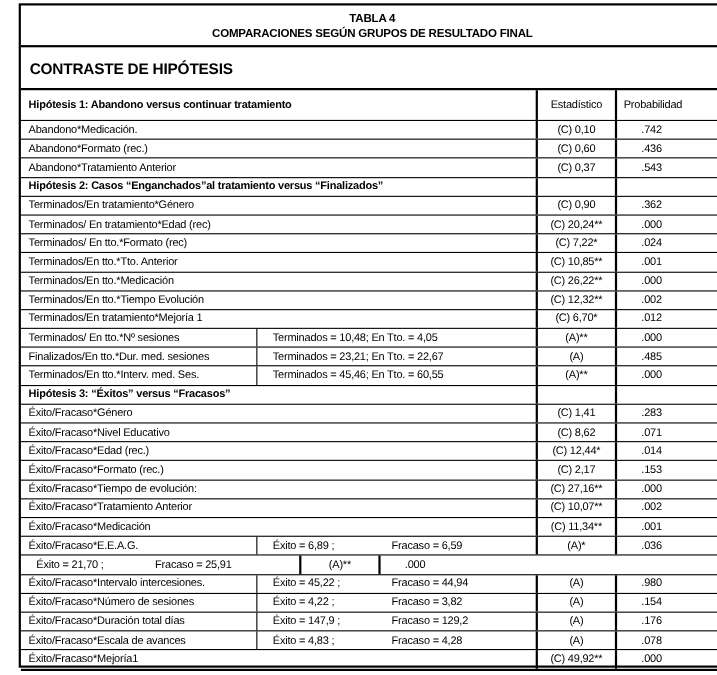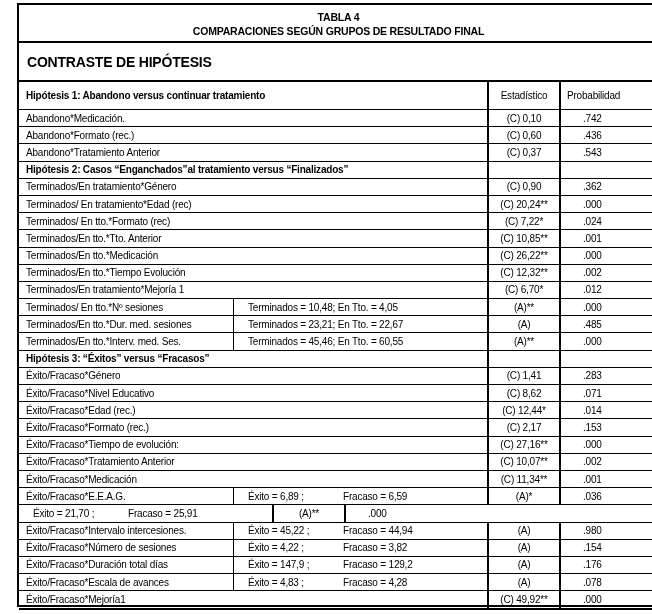--- a/index.html
+++ b/index.html
@@ -10,21 +10,21 @@
   .title { height:38px; border-bottom:2px solid #000; text-align:center;
            font-size:10.5px; font-weight:bold; line-height:14px; padding-top:5px; box-sizing:border-box; letter-spacing:-0.2px;}
   .section { height:39px; border-bottom:2px solid #000; font-size:14px; font-weight:bold;
              display:flex; align-items:center; padding-left:8px; box-sizing:border-box; letter-spacing:-0.2px;}
   .row { display:flex; height:17.2px; border-bottom:1.5px solid #000; box-sizing:border-box; font-size:10px; letter-spacing:-0.2px;}
   .row.hdr { height:28px; }
   .cell { box-sizing:border-box; display:flex; align-items:center; overflow:hidden; white-space:nowrap; }
   .c-label { width:468px; padding-left:7px; }
   .c-label.split { width:215px; border-right:1.5px solid #000; }
   .c-mid { width:253px; padding-left:14px; }
-  .c-mid .ex { display:inline-block; width:95px; }
+  .c-mid .ex { display:inline-block; width:108px; }
   .c-stat { width:72px; border-left:2px solid #000; justify-content:center; }
   .c-prob { flex:1; border-left:2px solid #000; padding-left:22px; }
   .hyp { font-weight:bold; }
   .footer { height:35px; font-size:10px; display:flex; align-items:center; padding-left:7px; letter-spacing:-0.2px;}
   .row.last { height:19px; border-bottom:2px solid #000; }
 </style>
 </head>
 <body>
 
 <div class="tbl">
@@ -95,21 +95,21 @@
     <div class="cell c-stat">(C) 6,70*</div>
     <div class="cell c-prob">.012</div>
   </div>
   <div class="row">
     <div class="cell c-label split">Terminados/ En tto.*Nº sesiones</div>
     <div class="cell c-mid">Terminados = 10,48; En Tto. = 4,05</div>
     <div class="cell c-stat">(A)**</div>
     <div class="cell c-prob">.000</div>
   </div>
   <div class="row">
-    <div class="cell c-label split">Terminados/En tto.*Dur. med.   sesiones</div>
+    <div class="cell c-label split">Finalizados/En tto.*Dur. med.   sesiones</div>
     <div class="cell c-mid">Terminados = 23,21; En Tto. = 22,67</div>
     <div class="cell c-stat">(A)</div>
     <div class="cell c-prob">.485</div>
   </div>
   <div class="row">
     <div class="cell c-label split">Terminados/En tto.*Interv. med. Ses.</div>
     <div class="cell c-mid">Terminados = 45,46; En Tto. = 60,55</div>
     <div class="cell c-stat">(A)**</div>
     <div class="cell c-prob">.000</div>
   </div>

